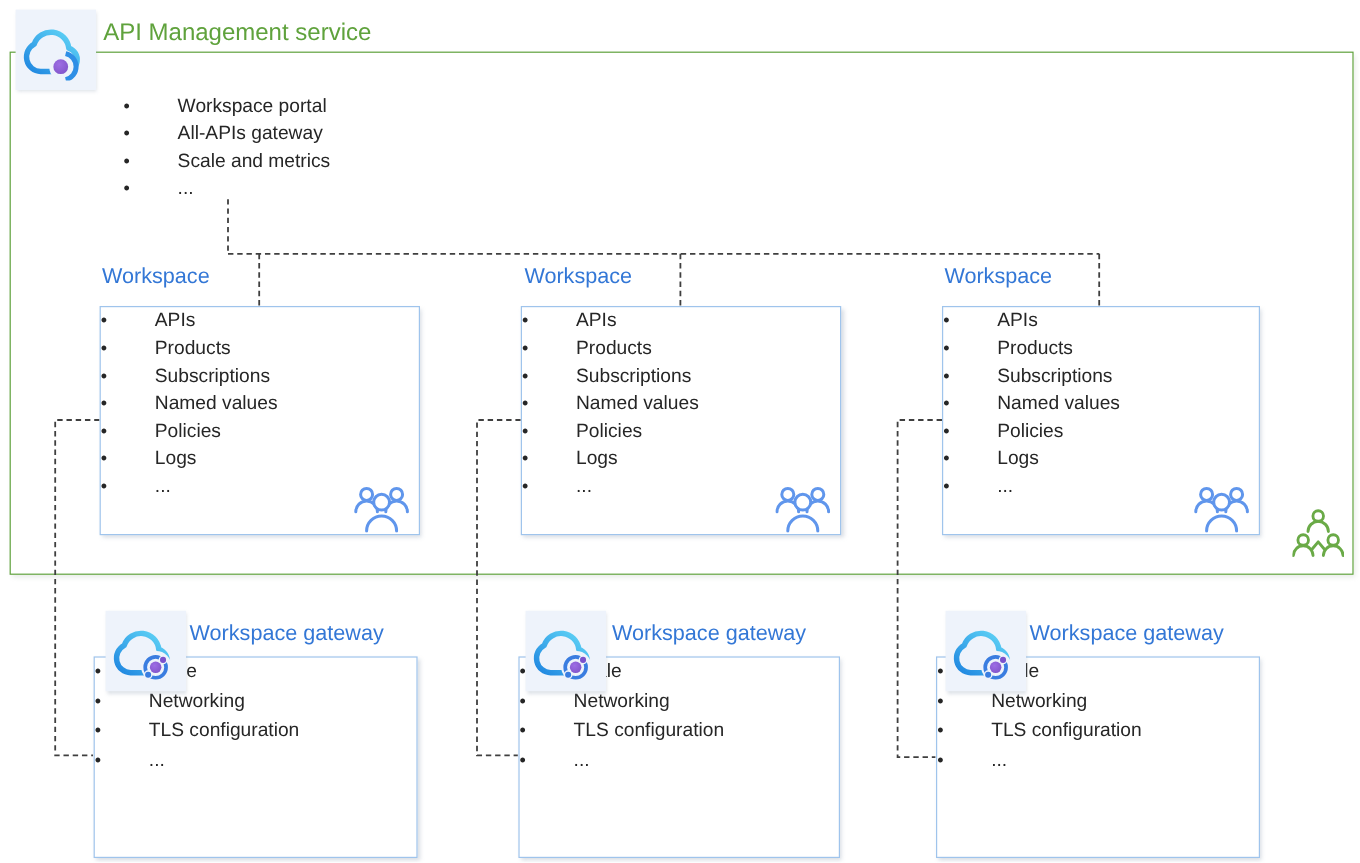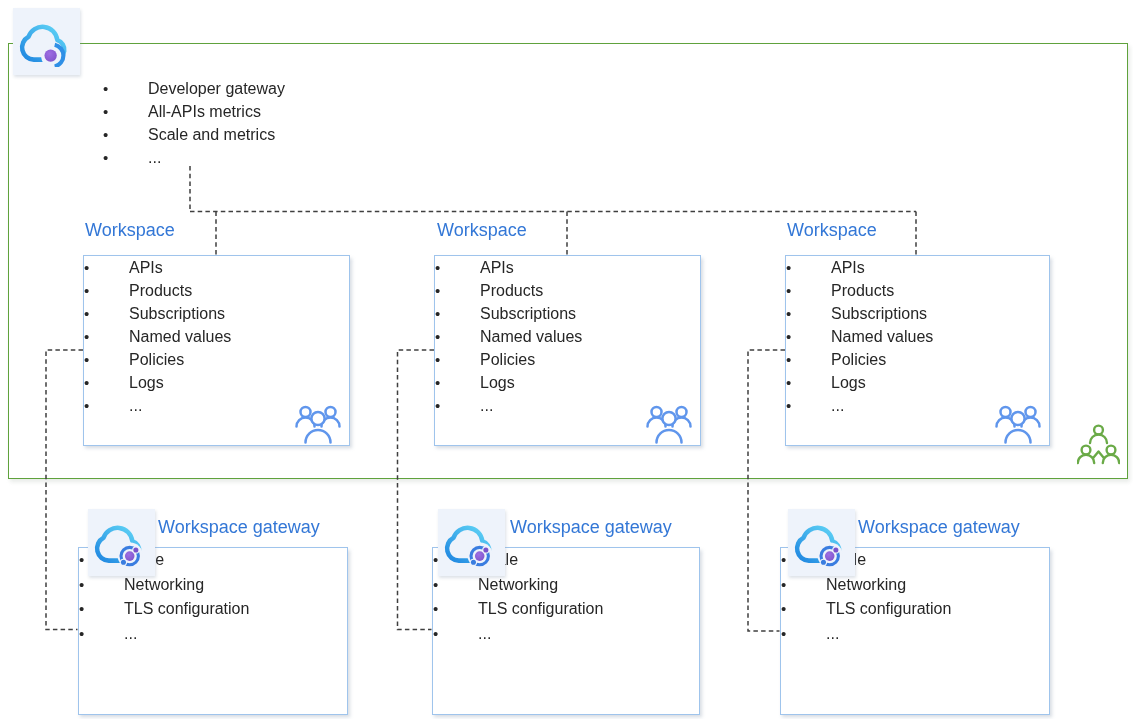--- a/index.html
+++ b/index.html
@@ -79,29 +79,30 @@
   </svg>
 
   <div class="icon-square" style="left:13px;top:8px">
     <svg width="58" height="51" viewBox="0 0 64 56">
       <path class="cloud" d="M17.5 48 H40 A11 11 0 0 0 43.4 26.5 A16.4 16.4 0 0 0 11.6 22.8 A13.4 13.4 0 0 0 17.5 48 Z"></path>
       <circle cx="38.5" cy="44" r="13" fill="#eef3fb"></circle>
       <circle cx="36" cy="43.5" r="6.8" fill="url(#pg)"></circle>
       <path d="M40.5 31.5 A12.3 12.3 0 0 1 40.5 55.5" fill="none" stroke="#2f8fe6" stroke-width="4.6"></path>
     </svg>
   </div>
+  <div class="service-title">API Management service</div>
 
   <ul class="blist svc-list">
     <li>
         <span class="b">•</span>
-        <span>Developer gateway</span>
+        <span>Workspace portal</span>
       </li>
     <li>
         <span class="b">•</span>
-        <span>All-APIs metrics</span>
+        <span>All-APIs gateway</span>
       </li>
     <li>
         <span class="b">•</span>
         <span>Scale and metrics</span>
       </li>
     <li>
         <span class="b">•</span>
         <span>...</span>
       </li>
   </ul>

